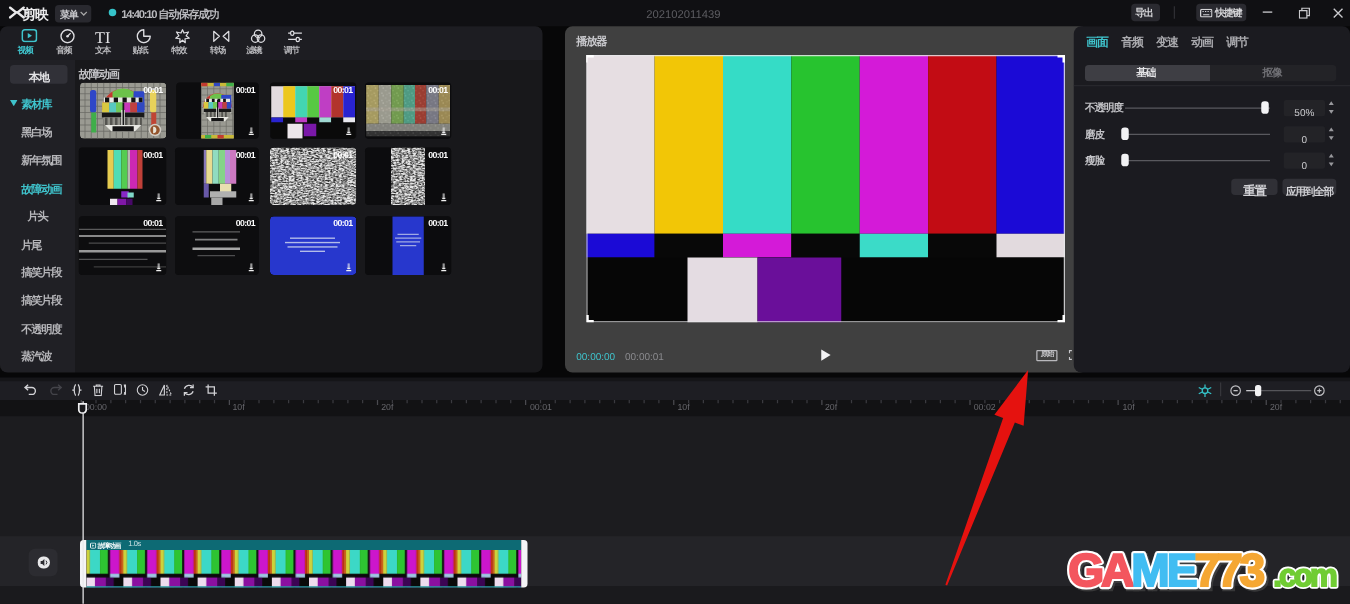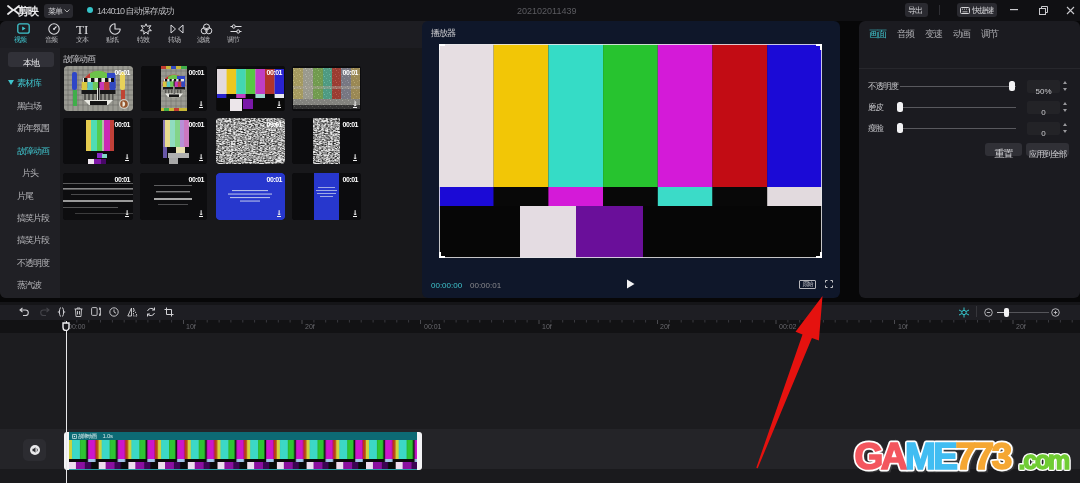--- a/index.html
+++ b/index.html
@@ -1,22 +1,22 @@
 <!DOCTYPE html>
 <html><head><meta charset="utf-8">
 <style>
 *{margin:0;padding:0;box-sizing:border-box}
 html,body{width:1080px;height:483px;overflow:hidden;background:#070708;font-family:"Liberation Sans",sans-serif;-webkit-font-smoothing:antialiased}
 .abs{position:absolute}
 #topbar{position:absolute;left:0;top:0;width:1080px;height:21px;background:#101013}
 #leftpanel{position:absolute;left:0;top:21px;width:434px;height:277px;background:#18181b;border-radius:6px 6px 6px 6px;overflow:hidden}
-#playerpanel{position:absolute;left:422px;top:21px;width:418px;height:277px;background:#0f172a;border-radius:6px;overflow:hidden}
+#playerpanel{position:absolute;left:452px;top:21px;width:418px;height:277px;background:#404040;border-radius:6px;overflow:hidden}
 #rightpanel{position:absolute;left:859px;top:21px;width:221px;height:277px;background:#1b1b20;border-radius:6px;overflow:hidden}
 #timeline{position:absolute;left:0;top:302px;width:1080px;height:181px;background:#151518}
-.cn{letter-spacing:-1px;font-weight:normal}
+.cn{letter-spacing:-1px;font-weight:bold}
 .thumb{position:absolute;border-radius:3px;overflow:hidden;background:#0c0c0e}
 .thumb::before{content:"00:01";position:absolute;right:3px;top:2.5px;font-size:7px;font-weight:bold;color:#ffffff;letter-spacing:-0.5px}
 .thumb::after{content:"\2193";position:absolute;right:4px;bottom:3px;font-size:8px;font-weight:bold;color:#f0f0f0;border-bottom:1.2px solid #f0f0f0;line-height:6.5px;text-shadow:0.6px 0 0 #f0f0f0,-0.6px 0 0 #f0f0f0}
 .thumb.nodl::after{content:none}
 .stepper{width:7px;height:12px}
 .stepper::before{content:"";position:absolute;left:1px;top:1px;border-left:2.5px solid transparent;border-right:2.5px solid transparent;border-bottom:3.5px solid #98989c}
 .stepper::after{content:"";position:absolute;left:1px;bottom:1px;border-left:2.5px solid transparent;border-right:2.5px solid transparent;border-top:3.5px solid #98989c}
 </style></head>
 <body>
 <div id="topbar">
@@ -444,20 +444,25 @@
   <svg class="abs" style="left:403px;top:258.5px" width="8" height="8" viewBox="0 0 8 8">
       <path d="M0.5 2.5 V0.5 H2.5 M5.5 0.5 H7.5 V2.5 M7.5 5.5 V7.5 H5.5 M2.5 7.5 H0.5 V5.5" stroke="#c8c8cc" fill="none"></path>
     </svg>
 </div>
 <div id="rightpanel">
   <div class="abs cn" style="left:10px;top:7px;font-size:9.5px;color:#3fc3cc">画面</div>
   <div class="abs cn" style="left:38px;top:7px;font-size:9.5px;color:#aaaaae">音频</div>
   <div class="abs cn" style="left:66px;top:7px;font-size:9.5px;color:#aaaaae">变速</div>
   <div class="abs cn" style="left:94px;top:7px;font-size:9.5px;color:#aaaaae">动画</div>
   <div class="abs cn" style="left:122px;top:7px;font-size:9.5px;color:#aaaaae">调节</div>
+  <div class="abs" style="left:9px;top:31px;width:201px;height:13px;background:#232327;border-radius:3px;overflow:hidden">
+    <div class="abs" style="left:0;top:0;width:100px;height:13px;background:#3e3e44"></div>
+    <div class="abs cn" style="left:41px;top:1px;font-size:8.5px;color:#e2e2e5">基础</div>
+    <div class="abs cn" style="left:142px;top:1px;font-size:8.5px;color:#707075">抠像</div>
+  </div>
   <div class="abs" style="left:0;top:47px;width:221px;height:1px;background:#27272c"></div>
 
   <div class="abs cn" style="left:9px;top:60px;font-size:8.5px;color:#c2c2c6">不透明度</div>
   <div class="abs" style="left:41px;top:64.5px;width:116px;height:1.6px;background:#59595e"></div>
   <div class="abs" style="left:150px;top:60px;width:6px;height:10px;background:#f2f2f4;border-radius:2.5px"></div>
   <div class="abs" style="left:168px;top:58.5px;width:33px;height:13px;background:#232327;border-radius:2px;text-align:center"><span style="font-size:8px;color:#cacace;line-height:13px">50%</span></div>
   <div class="abs stepper" style="left:203px;top:59px"></div>
   <div class="abs cn" style="left:9px;top:81px;font-size:8.5px;color:#c2c2c6">磨皮</div>
   <div class="abs" style="left:41px;top:85.5px;width:116px;height:1.6px;background:#59595e"></div>
   <div class="abs" style="left:38px;top:81px;width:6px;height:10px;background:#f2f2f4;border-radius:2.5px"></div>

